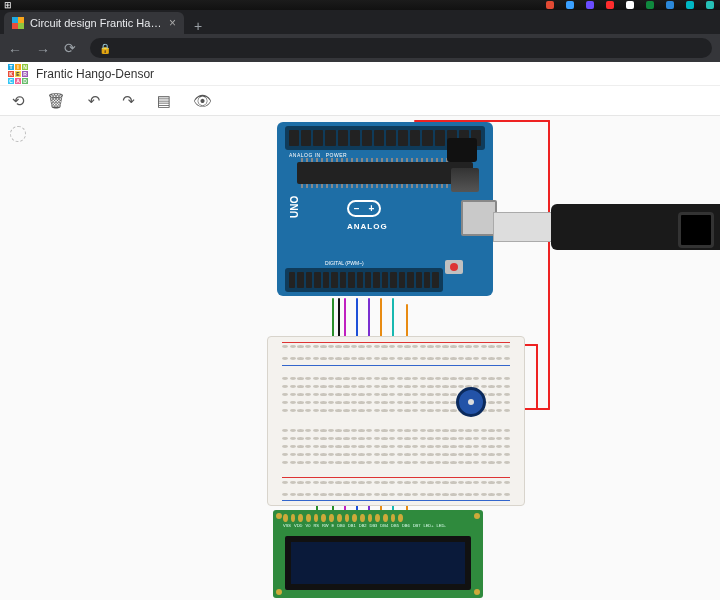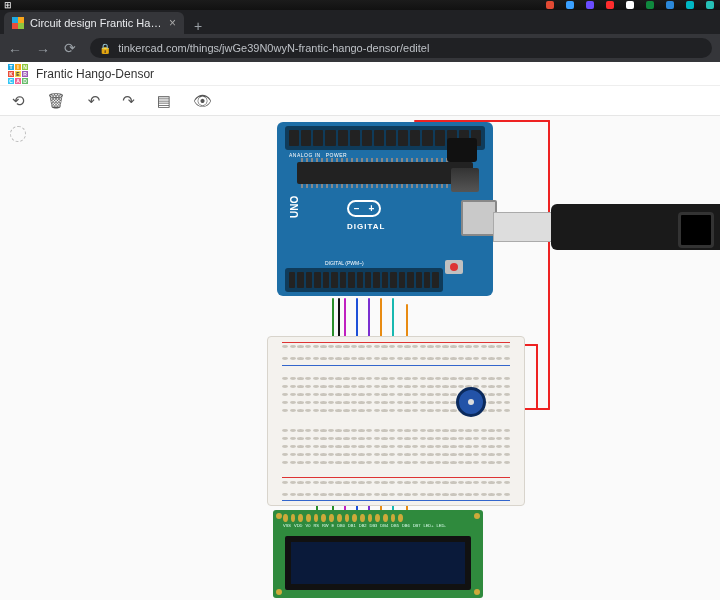--- a/index.html
+++ b/index.html
@@ -144,21 +144,20 @@
   </div>
   <span class="newtab">+</span>
 </div>
 
 <div class="addrbar">
   <span class="navicn">←</span>
   <span class="navicn">→</span>
   <span class="navicn">⟳</span>
   <div class="urlfield">
     <span class="lock">🔒</span>
-    <span>tinkercad.com/things/jwGe39N0wyN-frantic-hango-densor/editel</span>
   </div>
 </div>
 
 <div class="appheader">
   <div class="logo">
     <span>T</span>
       <span>I</span>
       <span>N</span>
     <span>K</span>
       <span>E</span>
@@ -227,21 +226,21 @@
       <span>ANALOG IN</span>
       <span>POWER</span>
     </div>
     <div class="chip"></div>
     <div class="smallparts"></div>
     <div class="barrel"></div>
     <div class="ardinf">
       <span>–</span>
       <span>+</span>
     </div>
-    <div class="ardname">DIGITAL</div>
+    <div class="ardname">ANALOG</div>
     <div class="unologo">UNO</div>
     <div class="usbport"></div>
     <div class="resetbtn"></div>
     <div class="digilabel">DIGITAL (PWM~)</div>
     <div class="ardbot">
       <div class="pinstrip">
           <span></span>
           <span></span>
           <span></span>
           <span></span>

